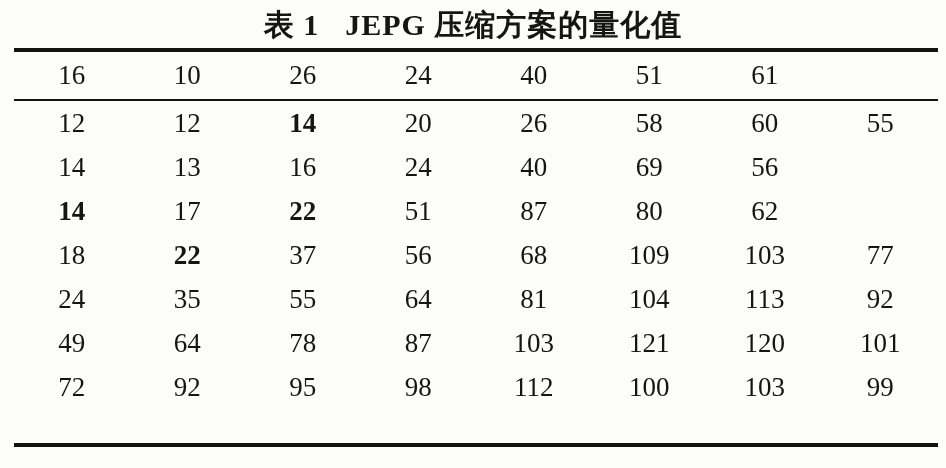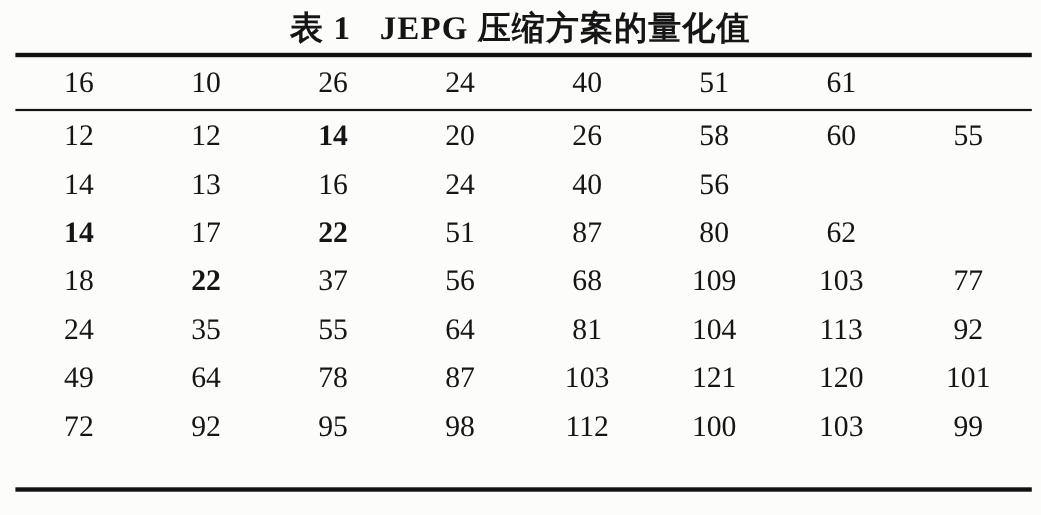--- a/index.html
+++ b/index.html
@@ -98,20 +98,21 @@
         <span class="cell">58</span>
         <span class="cell">60</span>
         <span class="cell">55</span>
       </div>
       <div class="trow">
         <span class="cell">14</span>
         <span class="cell">13</span>
         <span class="cell">16</span>
         <span class="cell">24</span>
         <span class="cell">40</span>
+        <span class="cell">69</span>
         <span class="cell">56</span>
       </div>
       <div class="trow">
         <span class="cell bold">14</span>
         <span class="cell">17</span>
         <span class="cell bold">22</span>
         <span class="cell">51</span>
         <span class="cell">87</span>
         <span class="cell">80</span>
         <span class="cell">62</span>

